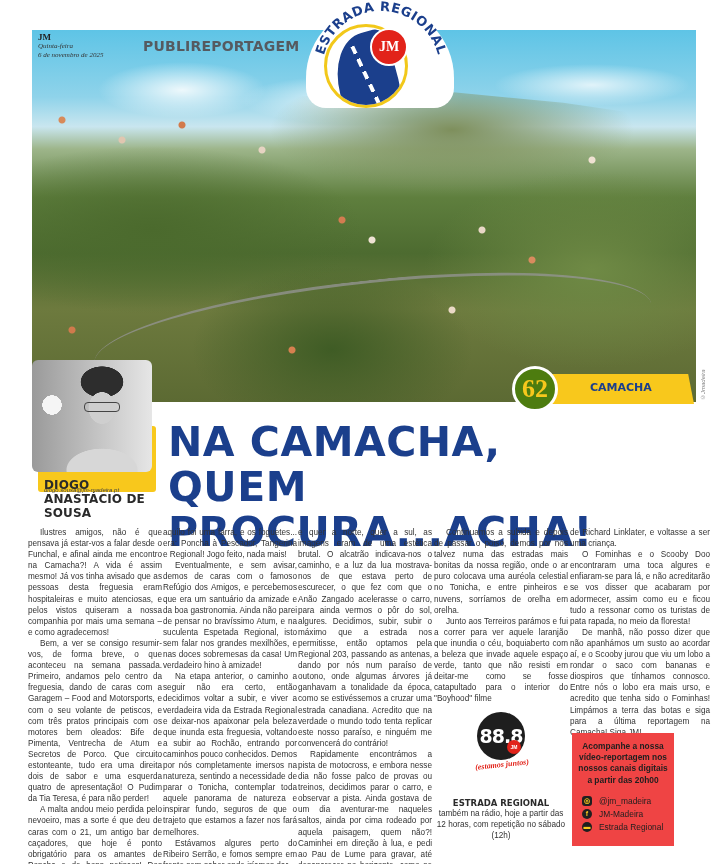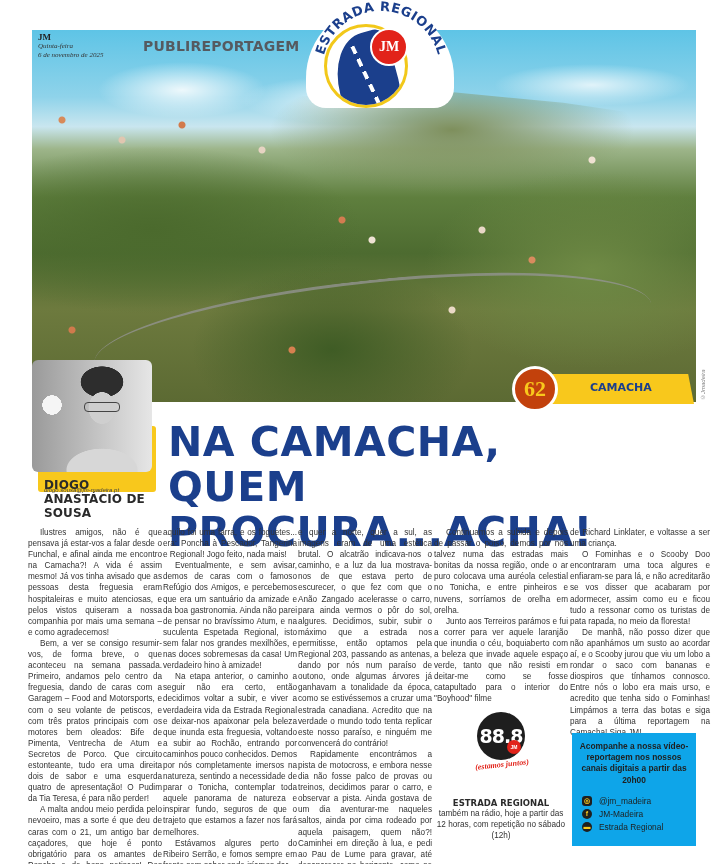--- a/index.html
+++ b/index.html
@@ -94,23 +94,23 @@
     .badge-band {
       position: absolute; left: 548px; top: 374px; width: 146px; height: 30px;
       background: #f8c81c; clip-path: polygon(0 0, 96% 0, 100% 100%, 0 100%);
     }
     .badge-label {
       position: absolute; left: 590px; top: 381px; width: 90px; text-align: left;
       font-family: "DejaVu Sans", sans-serif; font-weight: bold; font-size: 11px; color: #1b3f8c;
     }
     .badge-num {
       position: absolute; left: 512px; top: 366px; width: 46px; height: 46px; border-radius: 50%;
-      background: #c2410c; border: 3px solid #ffffff;
+      background: #4d7c0f; border: 3px solid #ffffff;
       display: flex; align-items: center; justify-content: center;
-      font-family: "Liberation Serif", serif; font-weight: bold; font-size: 22px; color: #f8c81c;
+      font-family: "Liberation Serif", serif; font-weight: bold; font-size: 26px; color: #f8c81c;
     }
     .photo-credit {
       position: absolute; left: 700px; top: 360px; width: 14px; height: 40px;
       writing-mode: vertical-rl; transform: rotate(180deg);
       font-size: 6px; font-style: italic; color: #888;
     }
 
     
     .author-photo {
       position: absolute; left: 32px; top: 360px; width: 120px; height: 112px;
@@ -178,22 +178,22 @@
     .radio-slogan {
       position: absolute; left: 4px; top: 48px; width: 70px;
       font-family: "Liberation Serif", serif; font-style: italic; font-weight: bold; font-size: 8px; color: #e2231a;
       transform: rotate(-6deg);
     }
     .radio-title { margin-top: 18px; font-family: "DejaVu Sans", sans-serif; font-weight: bold; font-size: 8.5px; color: #2a2a2a; }
     .radio-text { font-size: 8.2px; line-height: 11px; color: #333; }
 
     
     .promo {
-      position: absolute; left: 572px; top: 733px; width: 124px; height: 113px;
-      background: #0ea5e9; padding: 8px 6px 0 6px;
+      position: absolute; left: 572px; top: 733px; width: 102px; height: 113px;
+      background: #ef4444; padding: 8px 6px 0 6px;
     }
     .promo-text {
       text-align: center; font-weight: bold; font-size: 8.4px; line-height: 11.2px; color: #1f1f1f;
     }
     .promo-social { margin-top: 7px; padding-left: 4px; }
     .social-row { display: flex; align-items: flex-end; height: 13px; font-size: 8.4px; color: #1f1f1f; }
     .social-icon {
       width: 10px; height: 10px; border-radius: 50%; background: #1f1f1f; margin-right: 7px;
       display: inline-flex; align-items: center; justify-content: center; flex: none;
     }

